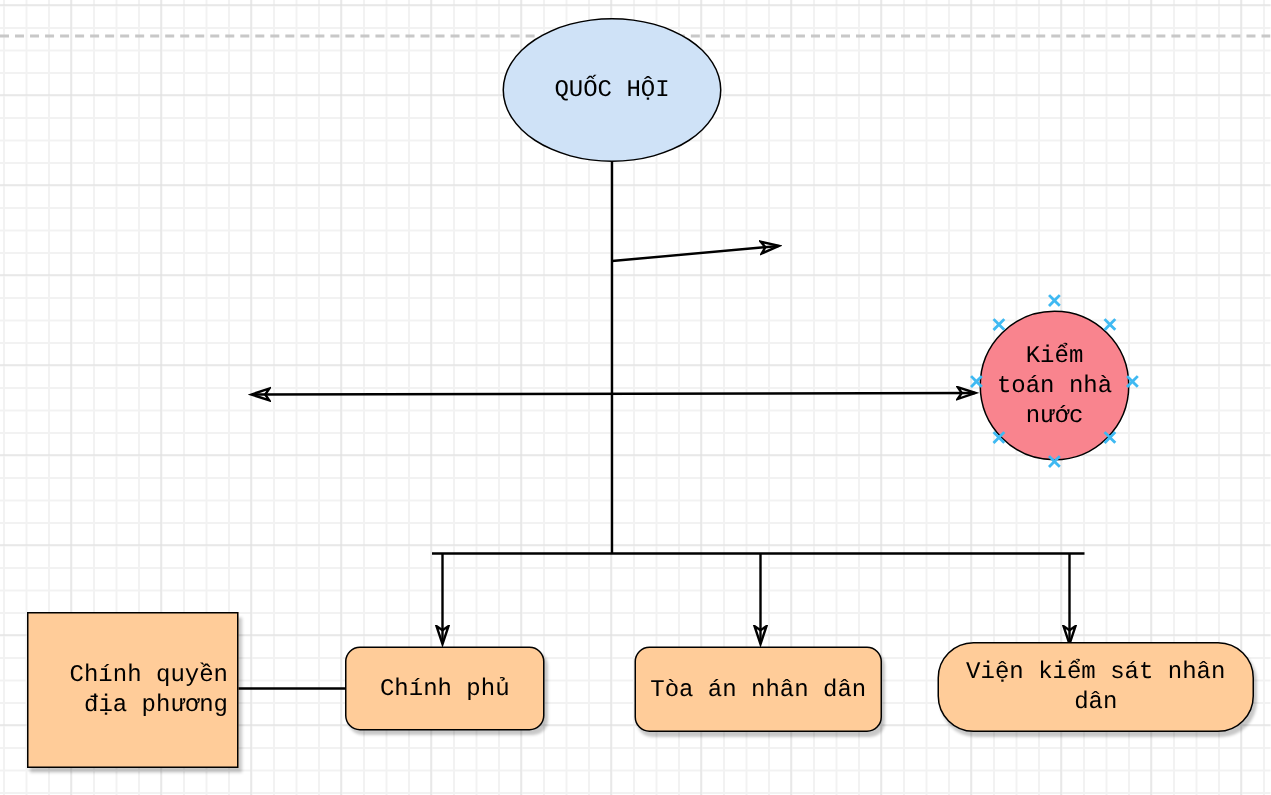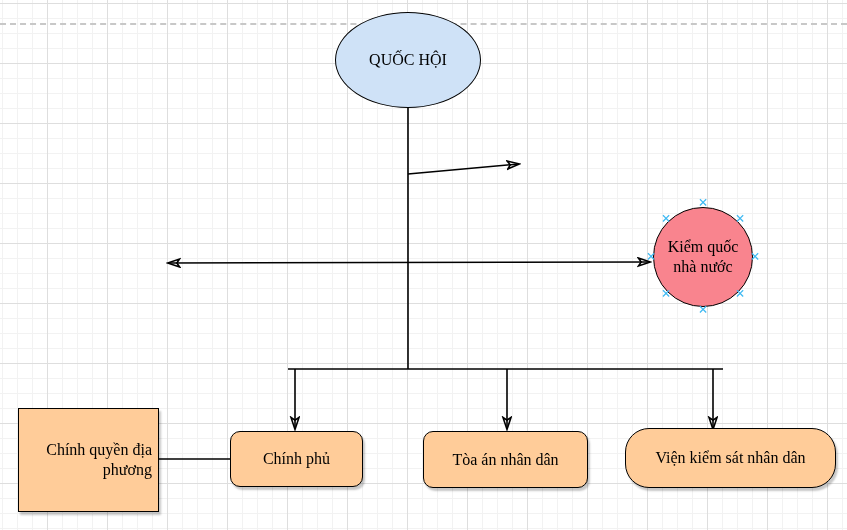--- a/index.html
+++ b/index.html
@@ -8,21 +8,21 @@
     width:847px;height:530px;
     overflow:hidden;
     background-color:#ffffff;
     background-image:
       linear-gradient(to right,#dedede 1px,transparent 1px),
       linear-gradient(to bottom,#dedede 1px,transparent 1px),
       linear-gradient(to right,#f2f2f2 1px,transparent 1px),
       linear-gradient(to bottom,#f2f2f2 1px,transparent 1px);
     background-size:60px 60px,60px 60px,15px 15px,15px 15px;
     background-position:47px 3px,47px 3px,2px 3px,2px 3px;
-    font-family:Liberation Serif, serif;
+    font-family:Liberation Mono, monospace;
   }
   .page-break{
     position:absolute;left:0;top:23px;width:847px;height:0;
     border-top:2px dashed #c8c8c8;
   }
   svg.edges{position:absolute;left:0;top:0;}
   svg.edges path{stroke:#000;stroke-width:1.6;fill:none;}
   .node{
     position:absolute;box-sizing:border-box;
     display:flex;align-items:center;justify-content:center;
@@ -70,21 +70,21 @@
     <path d="M230 459 H143" marker-end="url(#arrow)"></path>
   </svg>
 
   <div class="node ellipse" id="n-quoc-hoi">
     <span>QUỐC HỘI</span>
   </div>
 
 
 
   <div class="node ellipse" id="n-kiem-toan">
-    <span>Kiểm quốc nhà nước</span>
+    <span>Kiểm toán nhà nước</span>
   </div>
 
   <div class="node rounded shadow" id="n-chinh-phu">
     <span>Chính phủ</span>
   </div>
 
   <div class="node rounded shadow" id="n-toa-an">
     <span>Tòa án nhân dân</span>
   </div>
 

